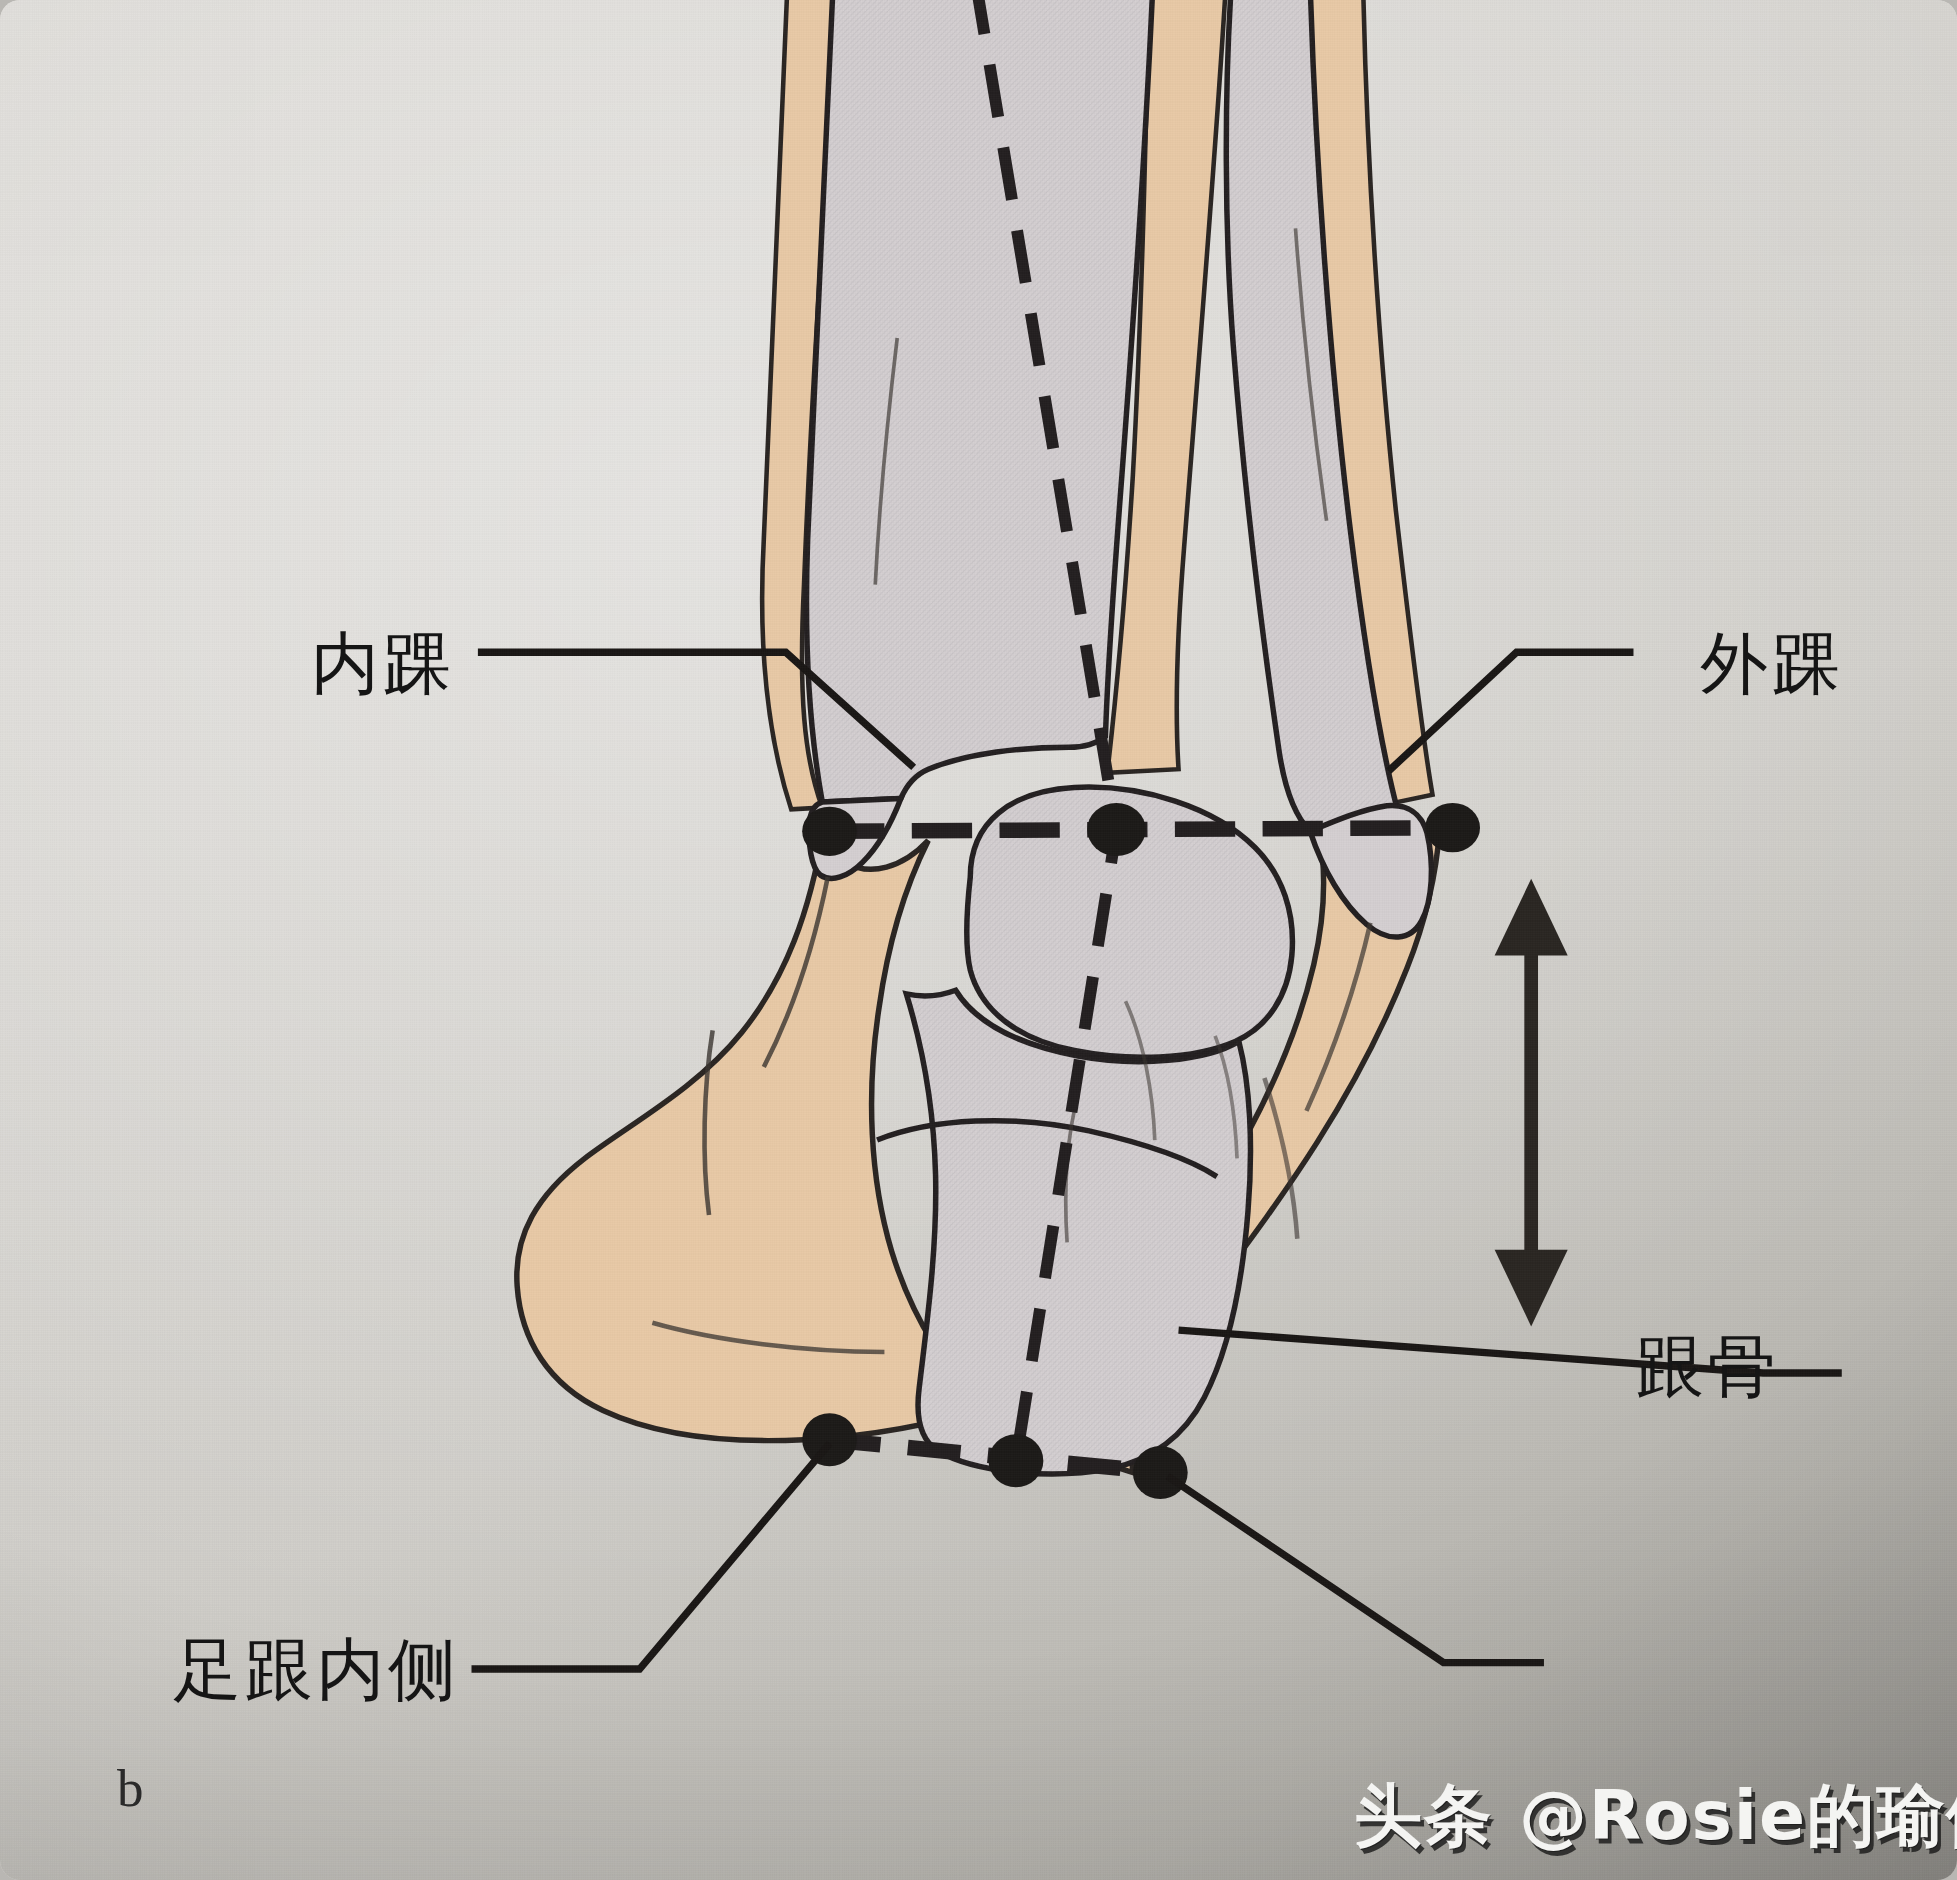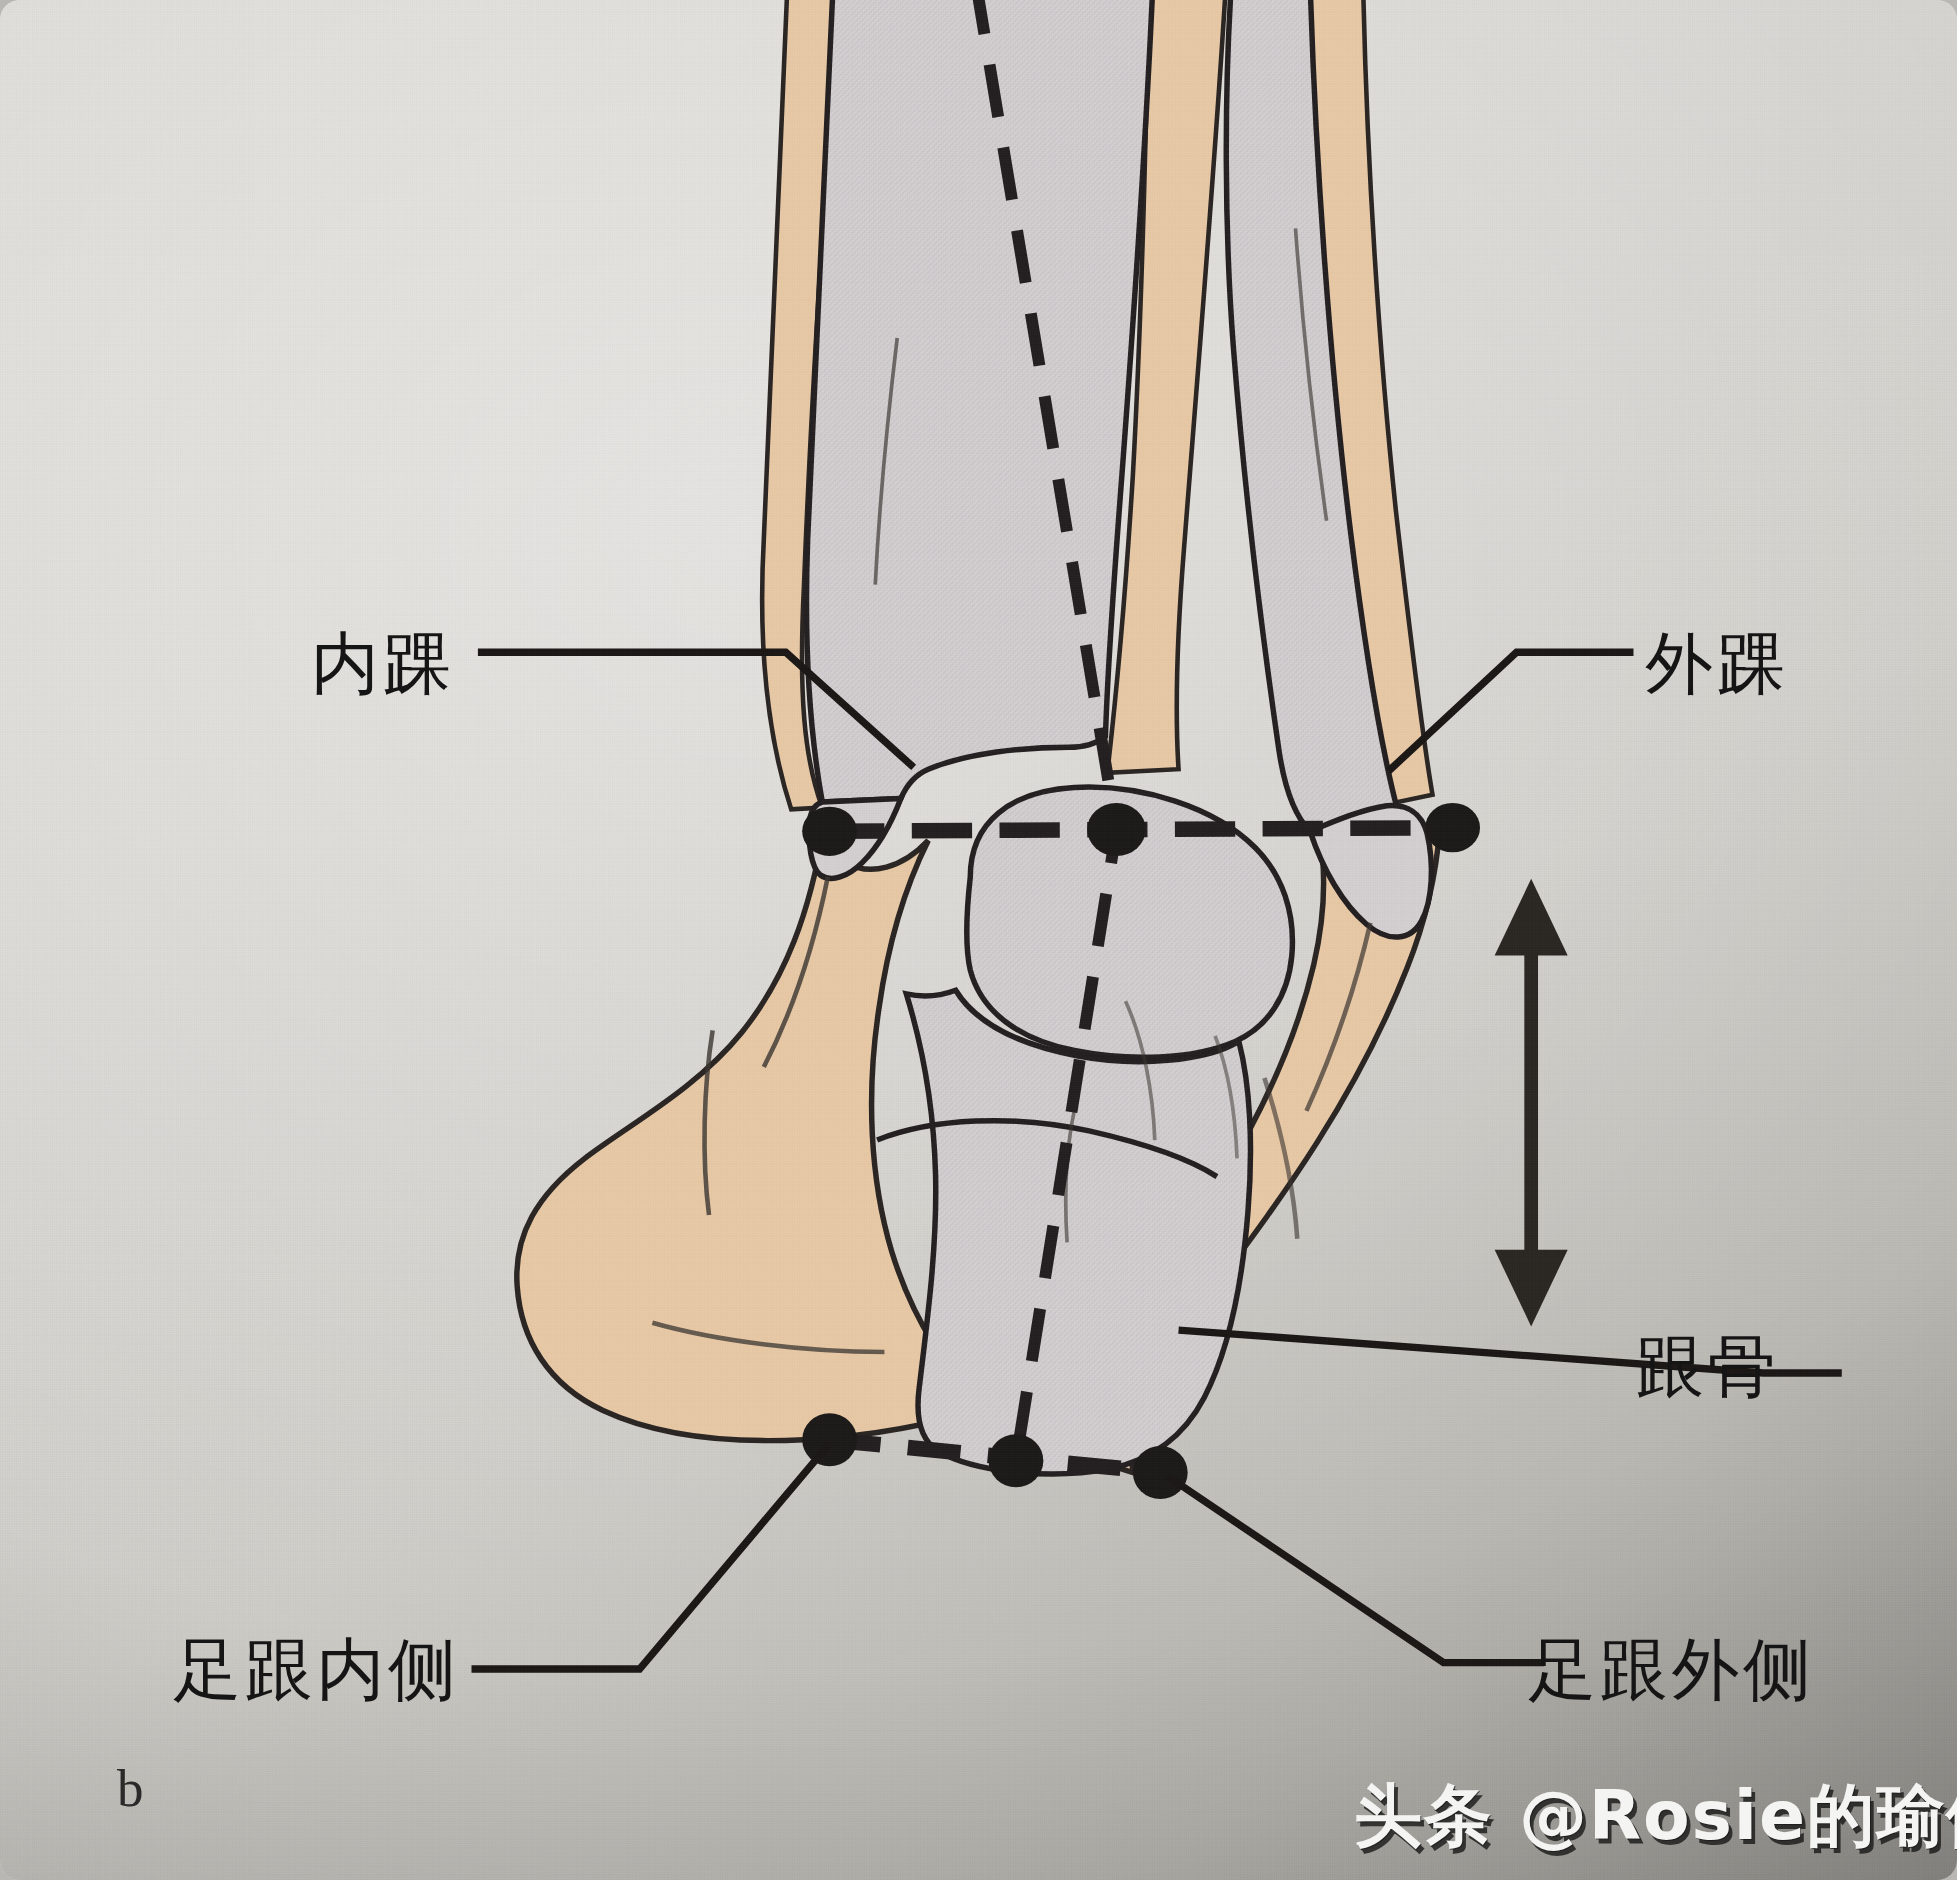--- a/index.html
+++ b/index.html
@@ -216,22 +216,21 @@
       <path d="M1788,714 L1660,714 L1520,844"></path>
       <path d="M1290,1456 L1930,1503 L2016,1503"></path>
       <path d="M516,1827 L700,1827 L908,1580"></path>
       <path d="M1278,1616 L1580,1820 L1690,1820"></path>
     </g>
   </svg>
 
   <div id="grain"></div>
 
   <div class="lbl" style="left:311px;top:630px;">内踝</div>
-  <div class="lbl" style="left:1645px;top:630px;">外踝</div>
+  <div class="lbl" style="left:1700px;top:630px;">外踝</div>
   <div class="lbl" style="left:1636px;top:1338px;font-family:Liberation Mono, monospace;">跟骨</div>
   <div class="lbl" style="left:133px;top:1636px;margin-left:40px;">足跟内侧</div>
-  <div class="lbl" style="left:1528px;top:1636px;">足跟外侧</div>
 
   <div id="panel-letter">b</div>
   <div id="watermark">头条 @Rosie的瑜伽乐园</div>
 
 </div>
 
 
 </body></html>

